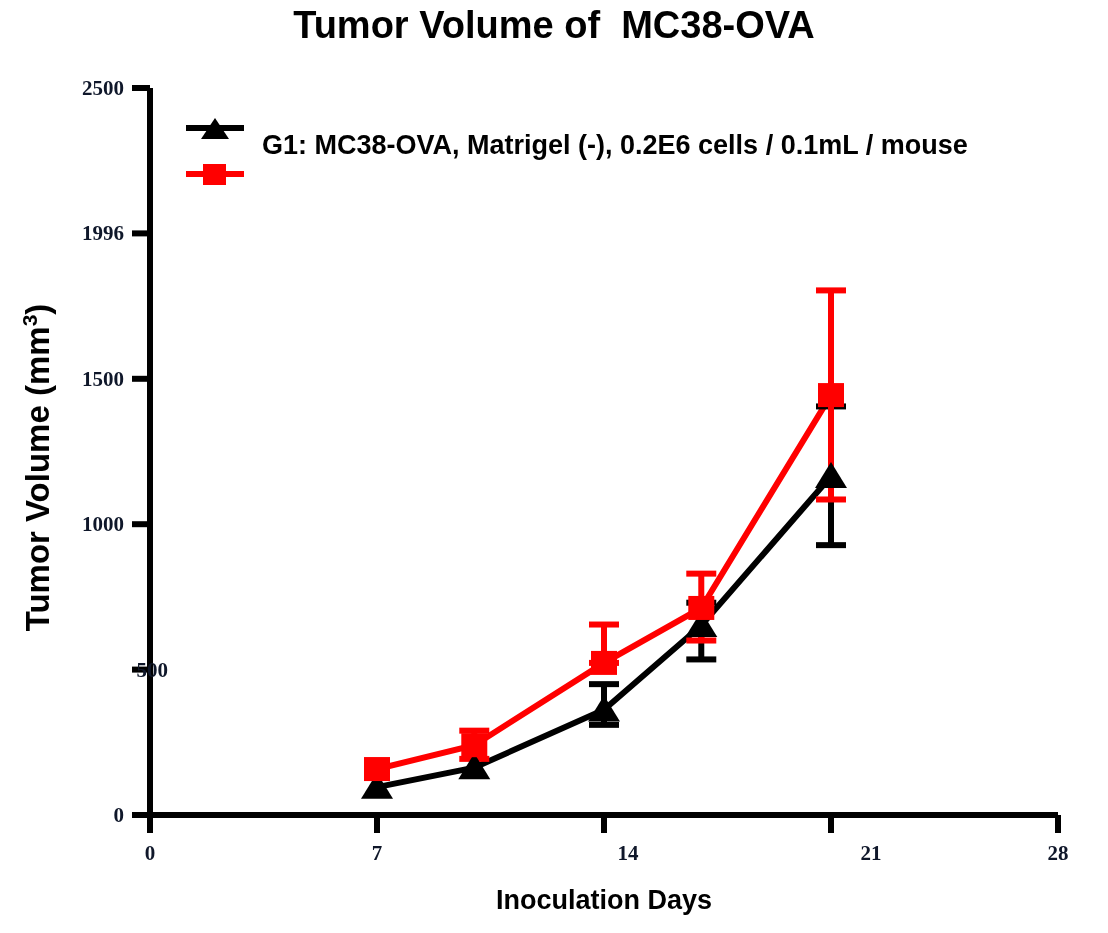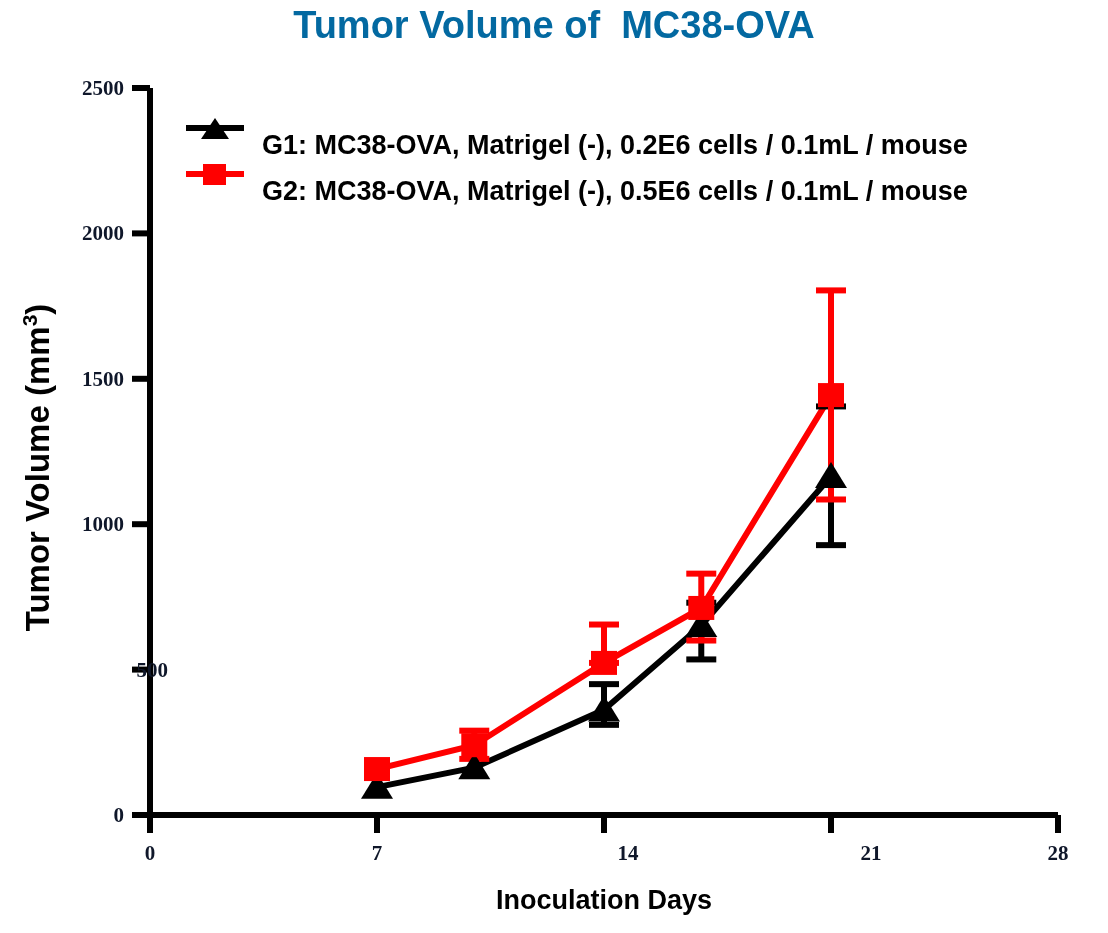--- a/index.html
+++ b/index.html
@@ -21,21 +21,21 @@
   }
   #chart-title {
     position: absolute;
     left: 0;
     top: 4px;
     width: 1108px;
     text-align: center;
     font-family: "Liberation Sans", sans-serif;
     font-weight: bold;
     font-size: 38px;
-    color: #0369a1;
+    color: #000000;
     letter-spacing: 0px;
     white-space: pre;
   }
   #y-axis-title {
     position: absolute;
     left: -263px;
     top: 448px;
     width: 600px;
     text-align: center;
     transform: rotate(-90deg);
@@ -150,21 +150,20 @@
         <span class="key-line" style="background:#000000;"></span>
         <span class="key-tri"></span>
       </span>
       <span class="legend-label">G1: MC38-OVA, Matrigel (-), 0.2E6 cells / 0.1mL / mouse</span>
     </div>
     <div class="legend-row">
       <span class="legend-key">
         <span class="key-line" style="background:#FF0000;"></span>
         <span class="key-sq"></span>
       </span>
-      <span class="legend-label">G2: MC38-OVA, Matrigel (-), 0.5E6 cells / 0.1mL / mouse</span>
     </div>
   </div>
 
   <svg id="plot-svg" width="1108" height="933">
     <g id="axes-group">
         <line x1="150" y1="815" x2="150" y2="88" stroke="#000000" stroke-width="6"></line>
         <line x1="150" y1="815" x2="1058" y2="815" stroke="#000000" stroke-width="6"></line>
         <line x1="132" y1="815" x2="150" y2="815" stroke="#000000" stroke-width="6"></line>
         <line x1="132" y1="669.6" x2="150" y2="669.6" stroke="#000000" stroke-width="6"></line>
         <line x1="132" y1="524.2" x2="150" y2="524.2" stroke="#000000" stroke-width="6"></line>
@@ -212,21 +211,21 @@
         <rect x="688.2857142857142" y="595.9504" width="26" height="24" fill="#FF0000"></rect>
         <rect x="818" y="383.0848" width="26" height="24" fill="#FF0000"></rect>
       </g>
   </svg>
 
   <div id="tick-labels">
       <div class="axis-tick-label ytick-label" style="left: 0px; top: 815px; width: 124px;">0</div>
       <div class="axis-tick-label ytick-label" style="left: 0px; top: 669.6px; width: 124px; margin-left: 44px;">500</div>
       <div class="axis-tick-label ytick-label" style="left: 0px; top: 524.2px; width: 124px;">1000</div>
       <div class="axis-tick-label ytick-label" style="left: 0px; top: 378.8px; width: 124px;">1500</div>
-      <div class="axis-tick-label ytick-label" style="left: 0px; top: 233.4px; width: 124px;">2000</div>
+      <div class="axis-tick-label ytick-label" style="left: 0px; top: 233.4px; width: 124px;">1996</div>
       <div class="axis-tick-label ytick-label" style="left: 0px; top: 88px; width: 124px;">2500</div>
       <div class="axis-tick-label xtick-label" style="left: 150px; top: 841px;">0</div>
       <div class="axis-tick-label xtick-label" style="left: 377px; top: 841px;">7</div>
       <div class="axis-tick-label xtick-label" style="left: 628px; top: 841px;">14</div>
       <div class="axis-tick-label xtick-label" style="left: 871px; top: 841px;">21</div>
       <div class="axis-tick-label xtick-label" style="left: 1058px; top: 841px; text-align: right;">28</div>
     </div>
 
 </div>
 

